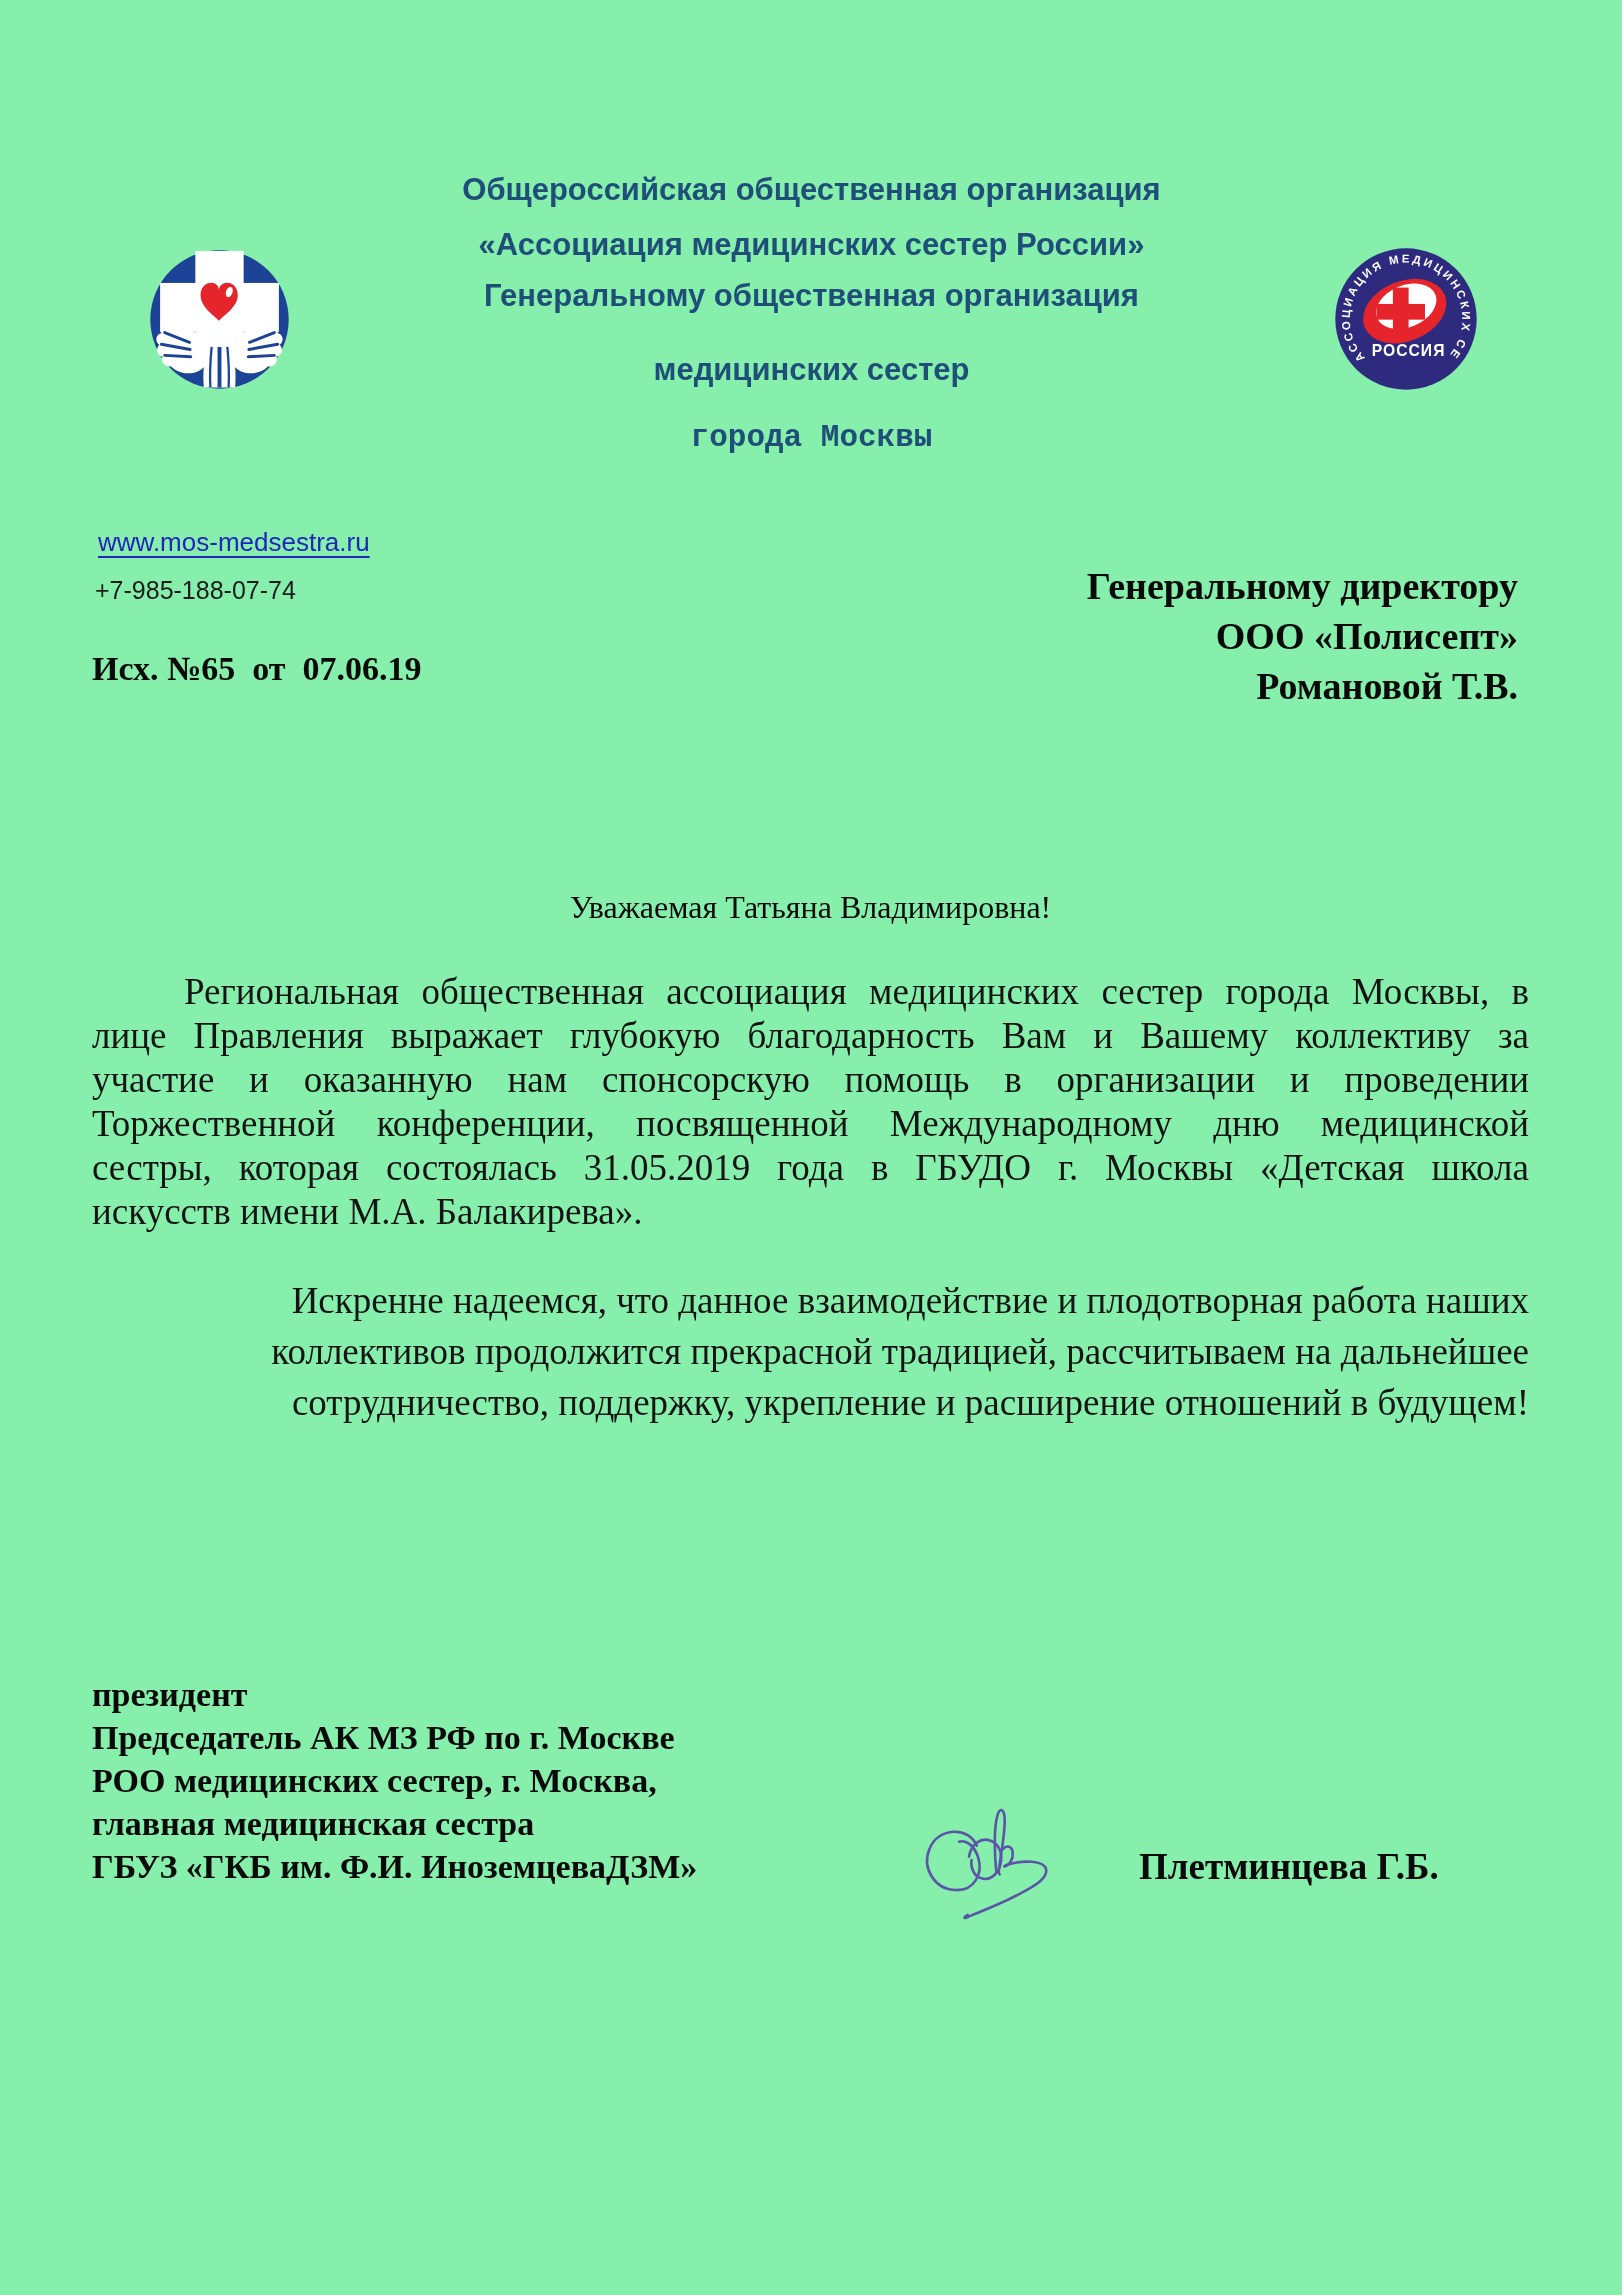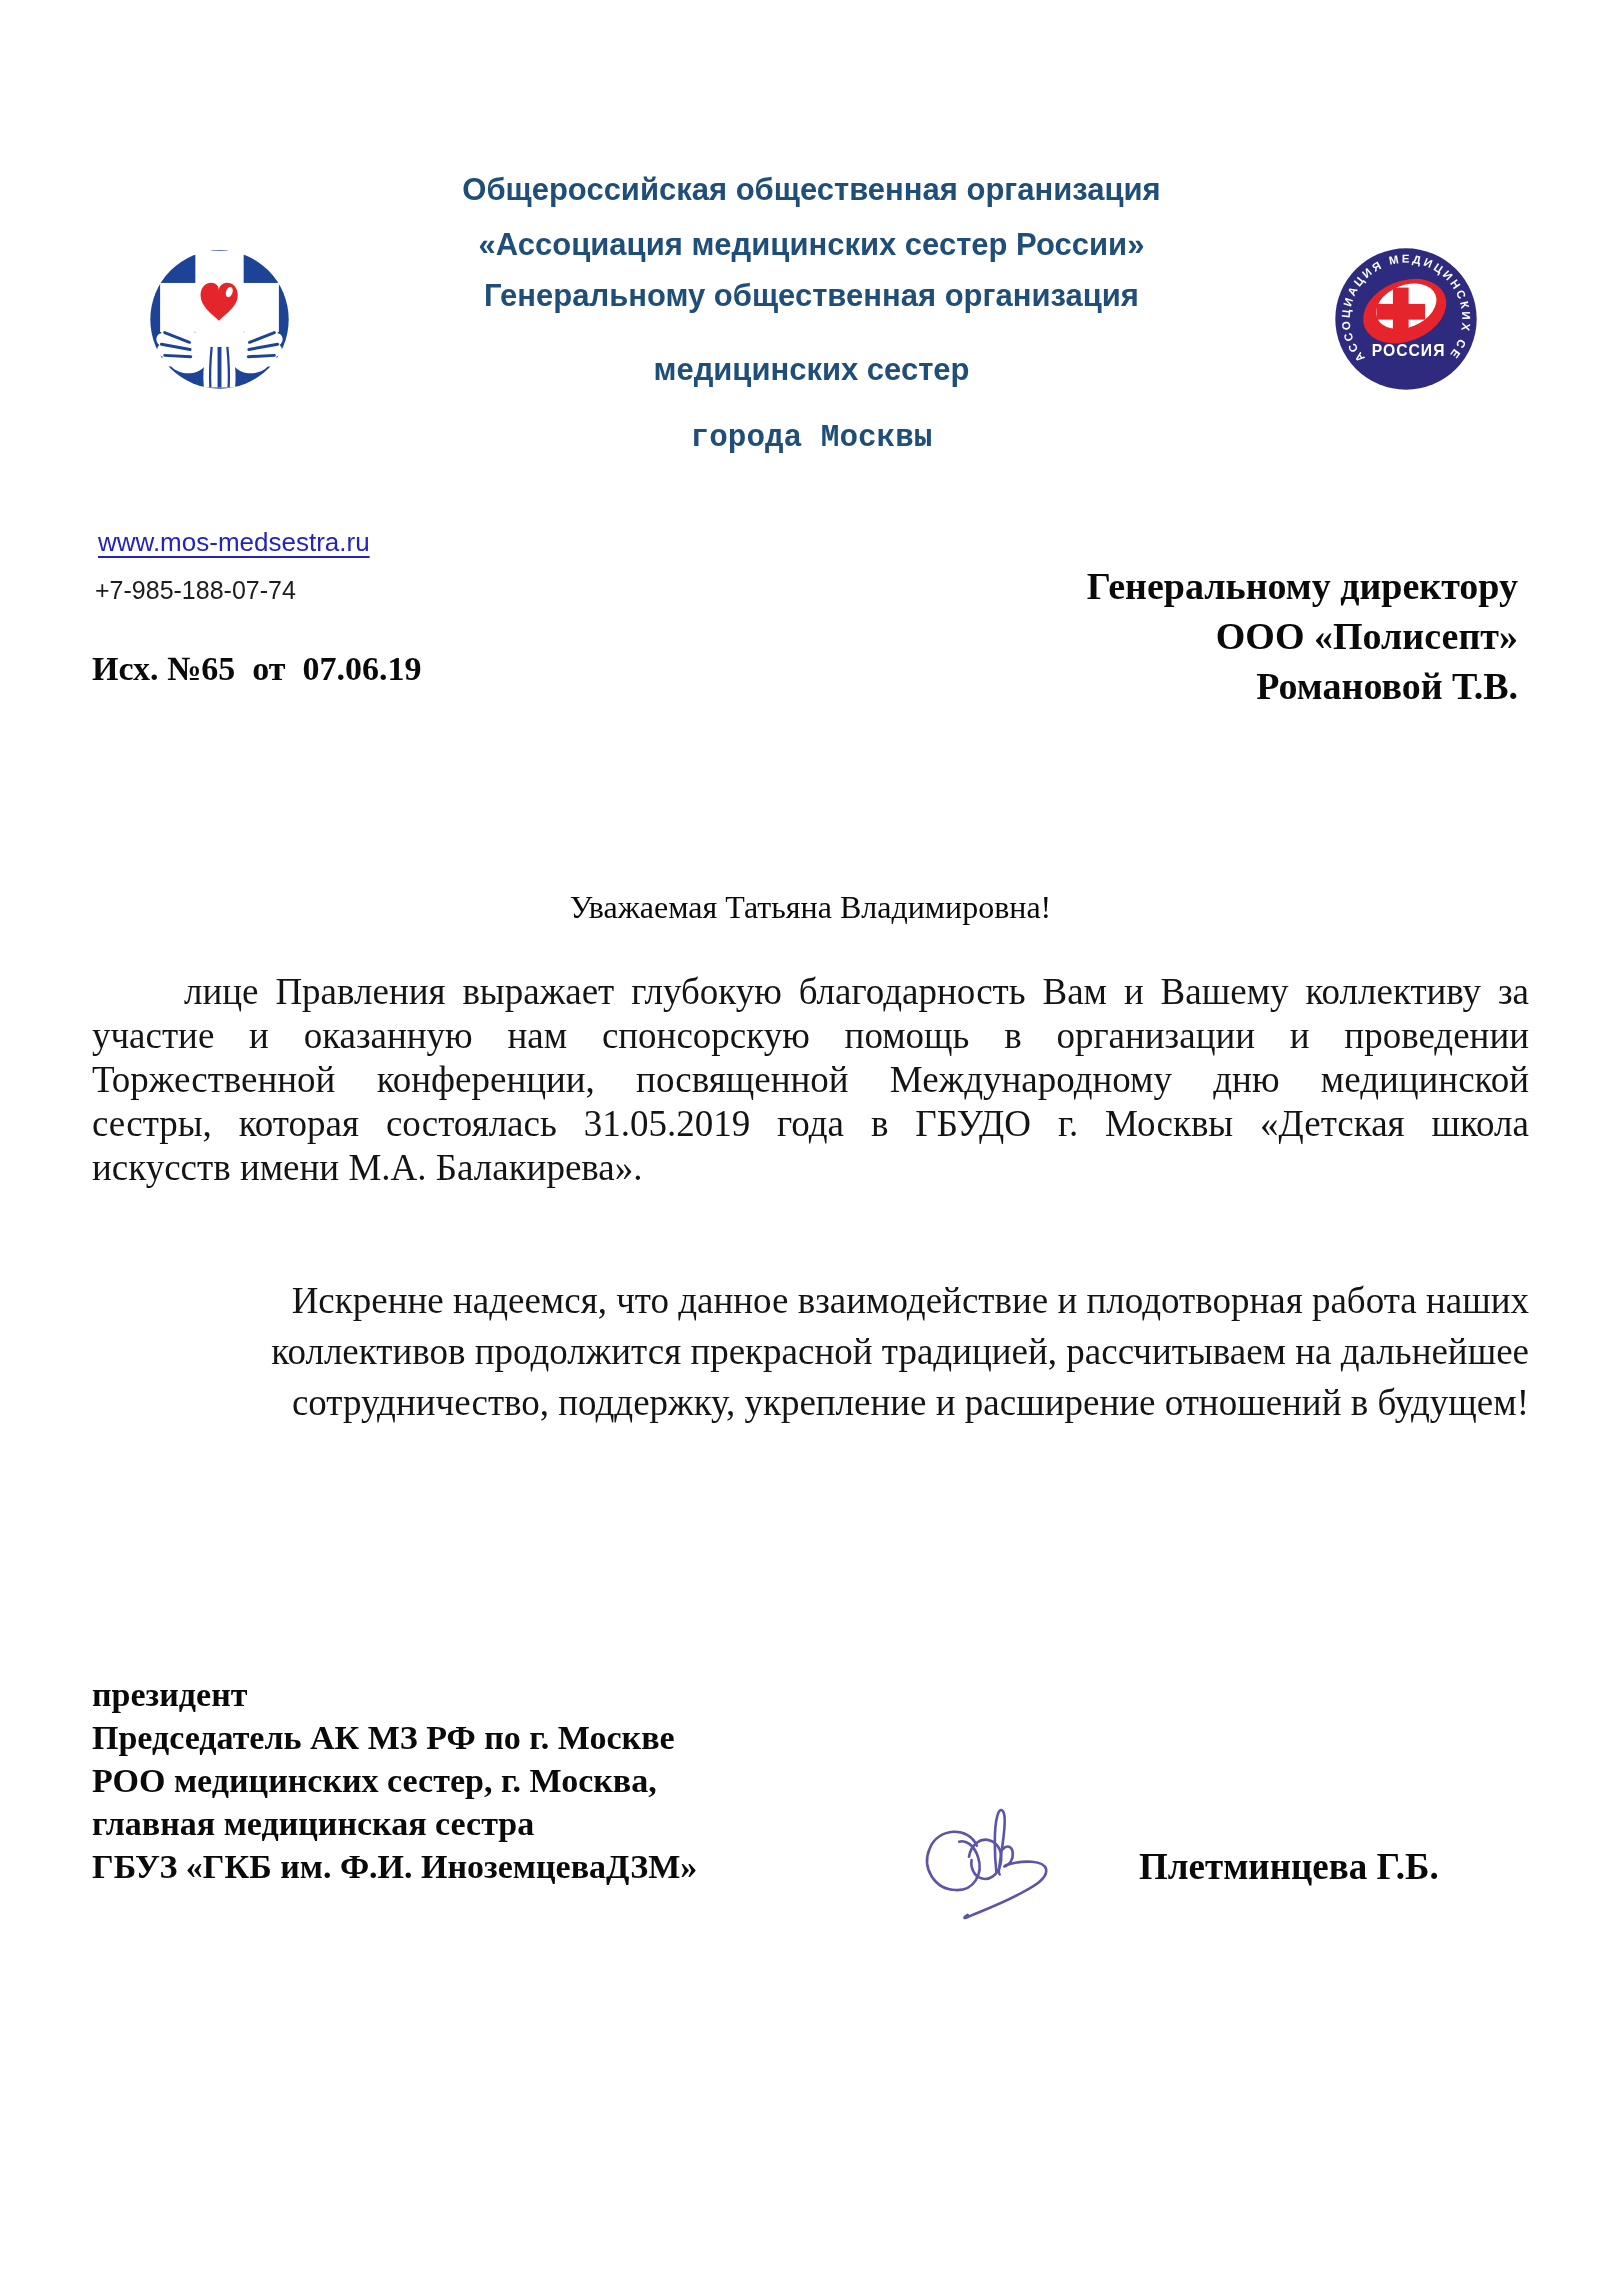--- a/index.html
+++ b/index.html
@@ -1,19 +1,19 @@
 <!DOCTYPE html>
 <html style="font-size:10.5px"><head>
 <meta charset="utf-8">
 <style>
   html,body{margin:0;padding:0;background:#9a9a9a;}
   .page{
     position:relative;
     width:1623px;height:2295px;
-    background:#ffffff;
+    background:#86efac;
     margin:0 auto;
     overflow:hidden;
     font-family:"Liberation Serif", serif;
     color:#141414;
   }
   
   .lh-line{
     position:absolute;left:0;width:100%;
     text-align:center;
     font-family:"Liberation Sans", sans-serif;
@@ -129,20 +129,21 @@
 
   <div class="addressee">
       <div class="addr-line">Генеральному директору</div>
       <div class="addr-line">ООО «Полисепт»</div>
       <div class="addr-line">Романовой Т.В.</div>
     </div>
 
   <div class="salutation">Уважаемая Татьяна Владимировна!</div>
 
   <div class="para para1">
+      <div class="jline">Региональная общественная ассоциация медицинских сестер города Москвы, в</div>
       <div class="jline">лице Правления выражает глубокую благодарность Вам и Вашему коллективу за</div>
       <div class="jline">участие и оказанную нам спонсорскую помощь в организации и проведении</div>
       <div class="jline">Торжественной конференции, посвященной Международному дню медицинской</div>
       <div class="jline">сестры, которая состоялась 31.05.2019 года в ГБУДО г. Москвы «Детская школа</div>
       <div class="jline">искусств имени М.А. Балакирева».</div>
     </div>
 
   <div class="para para2">
       <div class="pline">Искренне надеемся, что данное взаимодействие и плодотворная работа наших</div>
       <div class="pline">коллективов продолжится прекрасной традицией, рассчитываем на дальнейшее</div>

